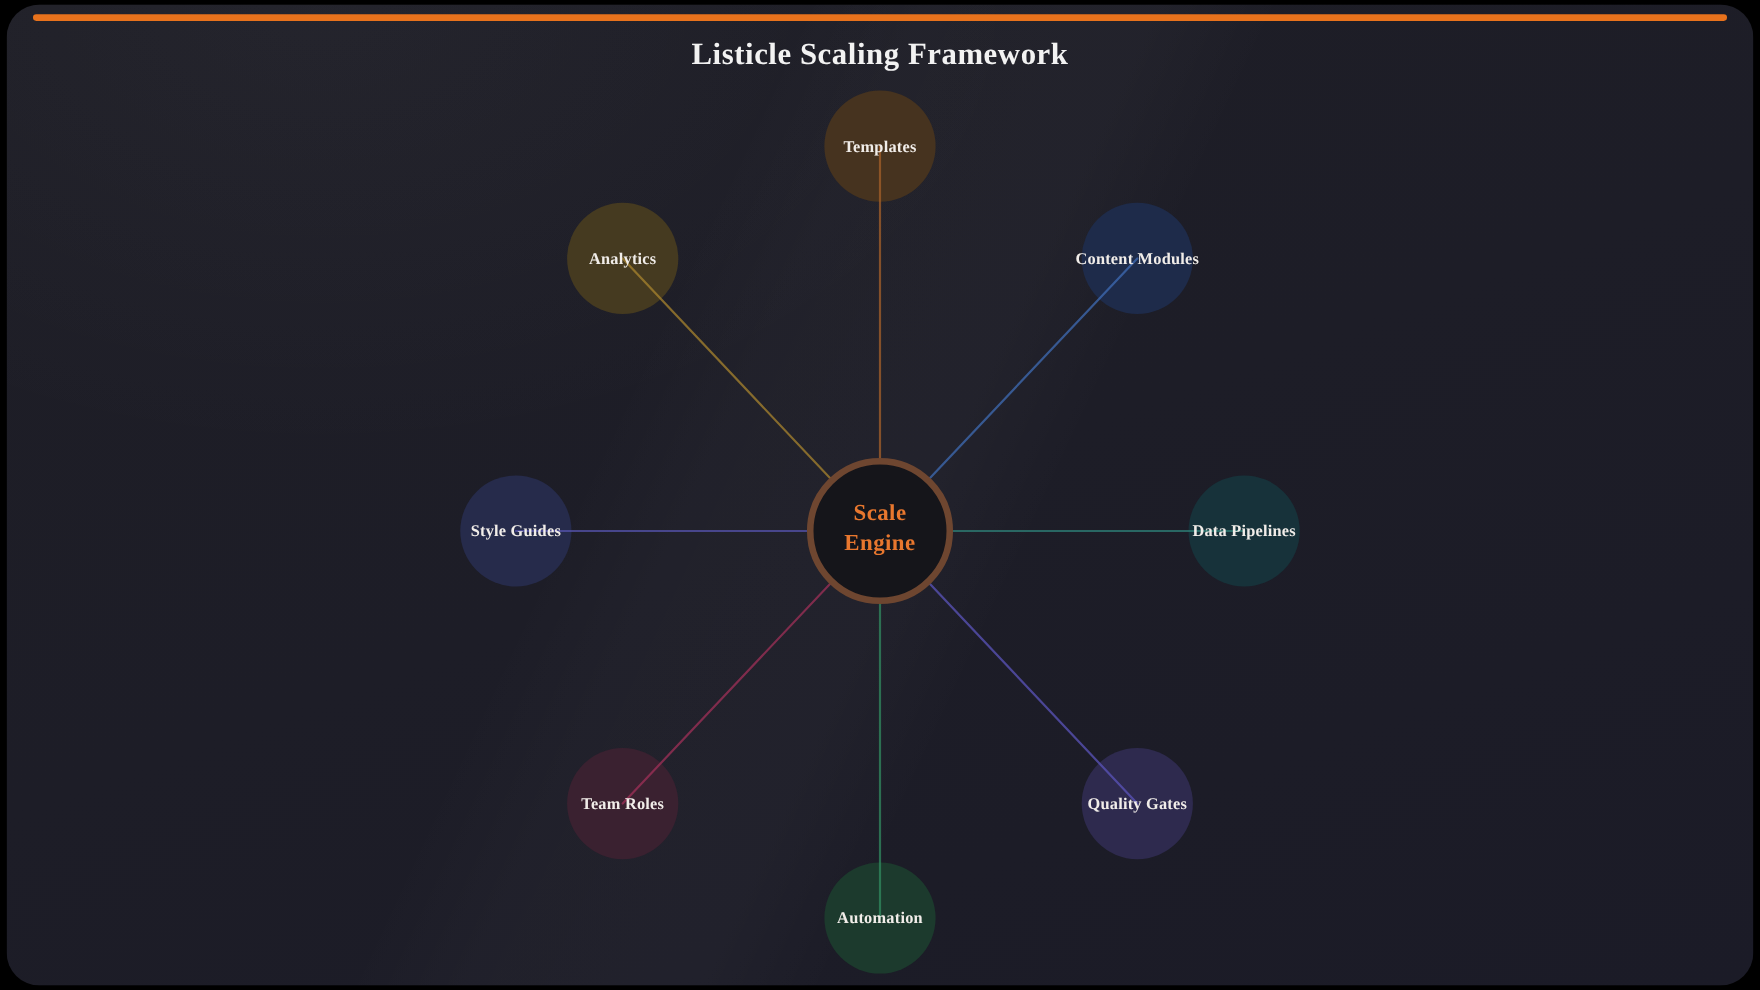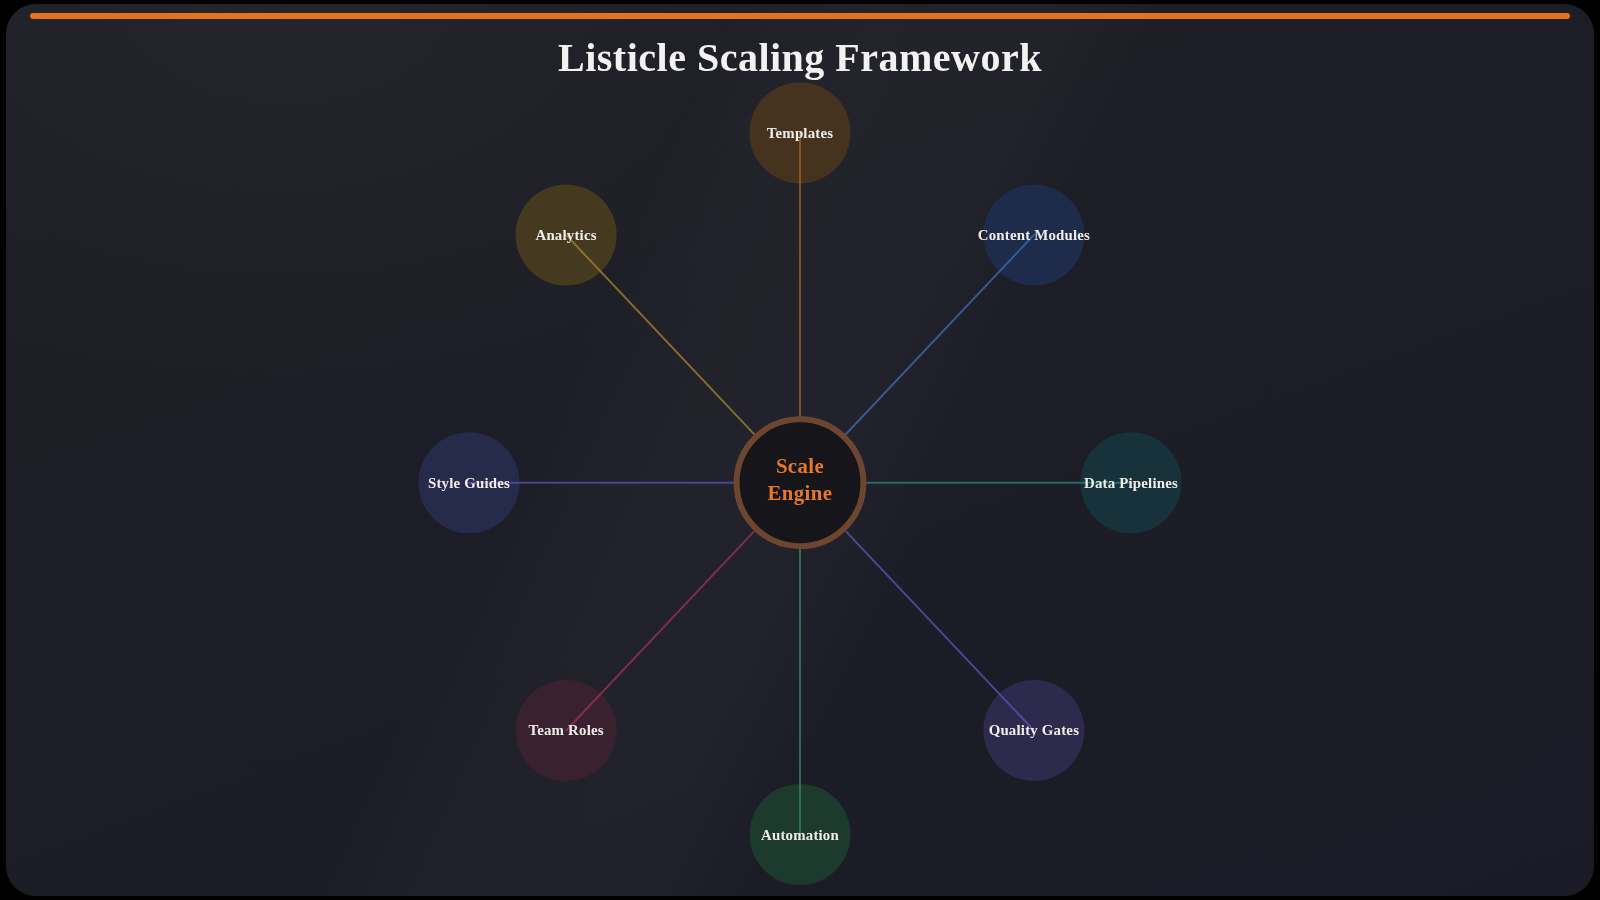--- a/index.html
+++ b/index.html
@@ -33,21 +33,21 @@
     border-radius: 3px;
     background: #e8721c; 
   }
   .page-title {
     position: absolute;
     top: 30px;
     left: 0;
     width: 100%;
     text-align: center;
     margin: 0;
-    font-size: 40px;
+    font-size: 28px;
     font-weight: 700;
     color: #f2f2f2;
     letter-spacing: 0.5px;
   }
   svg.diagram {
     position: absolute;
     left: 0;
     top: 0;
     width: 100%;
     height: 100%;

